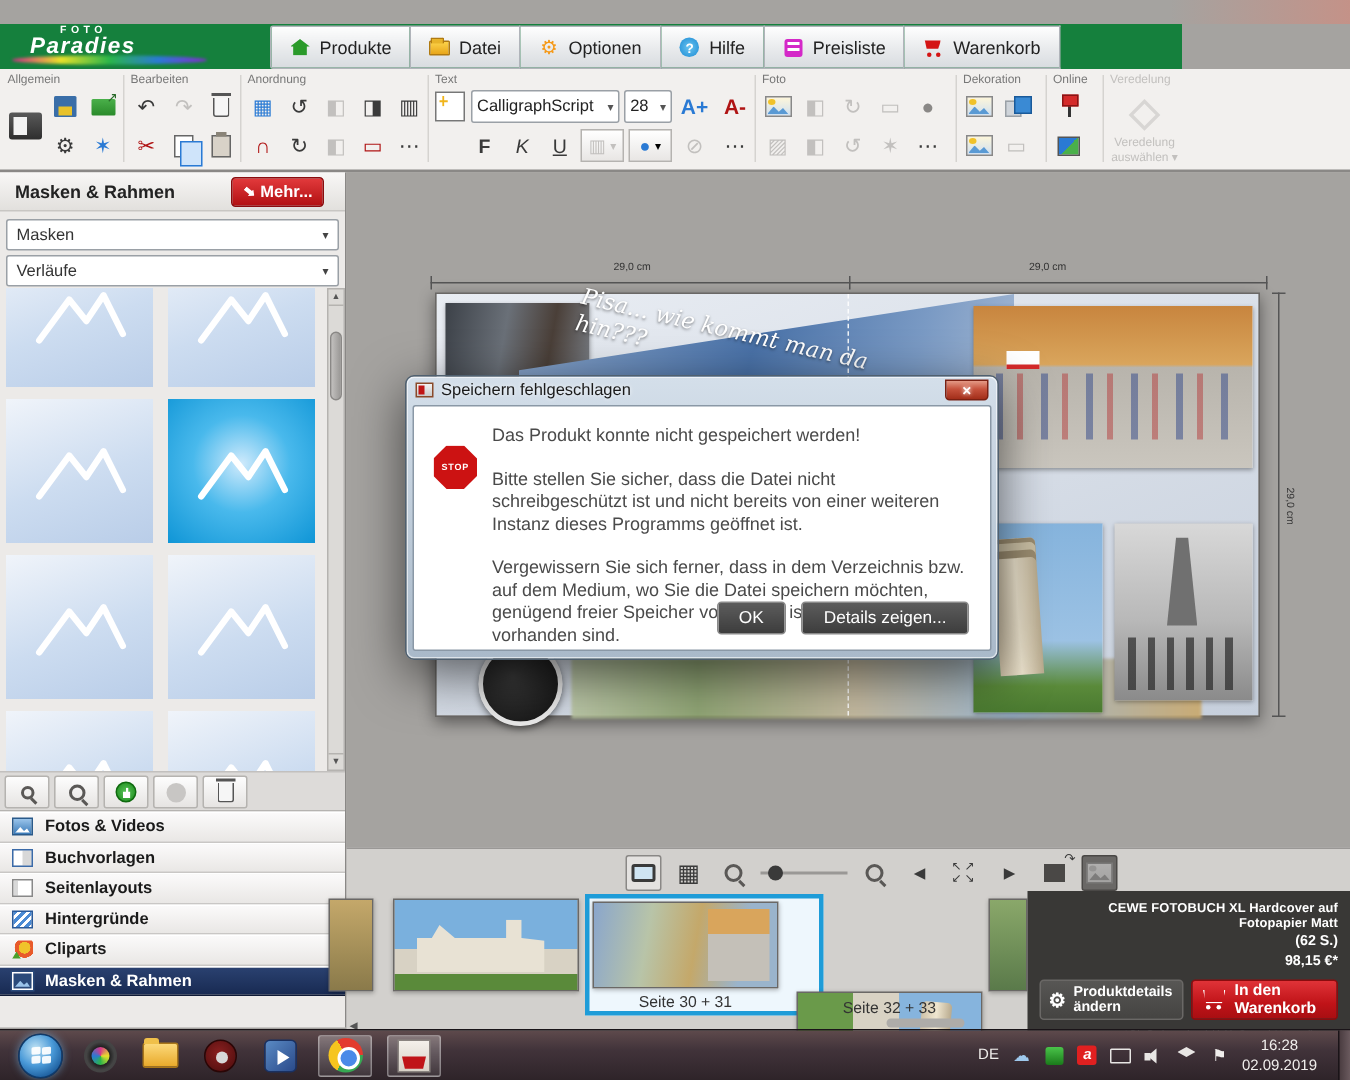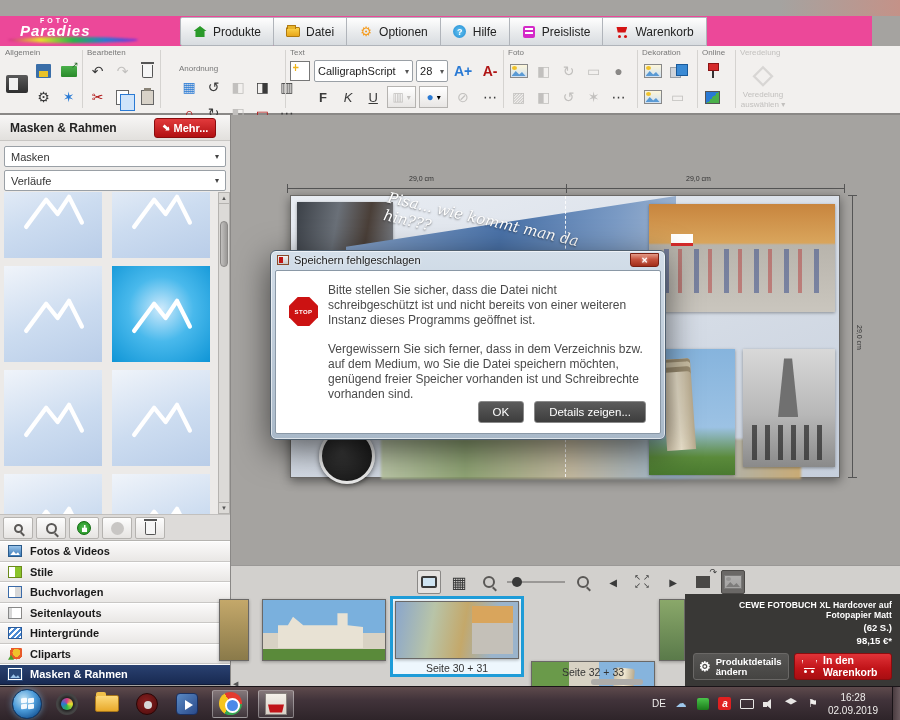--- a/index.html
+++ b/index.html
@@ -10,21 +10,21 @@
   .titlebar{position:absolute;left:0;top:0;width:900px;height:16px;
     background:linear-gradient(90deg,#3f2d2c 0%,#343243 40%,#1f2c4c 75%,#8a5f5a 100%);
     display:flex;align-items:center;color:#e9e5df;font-size:10px;}
   .titlebar .appico{width:11px;height:9px;margin:0 4px 0 3px;background:linear-gradient(#e8e8e8,#b8b8b8);border:1px solid #7a2020;position:relative;}
   .titlebar .appico::after{content:"";position:absolute;left:1px;top:1px;width:4px;height:5px;background:#c01414;}
   .winbtns{margin-left:auto;display:flex;gap:1px;margin-right:2px;}
   .winbtn{width:25px;height:12px;background:linear-gradient(#fdfdfd,#cfd4da 50%,#b8bec6);border:1px solid #5a6878;border-radius:2px;
     font-size:7px;color:#333;display:flex;align-items:center;justify-content:center;line-height:1;}
 
   
-  .menubar{position:absolute;left:0;top:16px;width:872px;height:30px;background:#ec4899;}
+  .menubar{position:absolute;left:0;top:16px;width:788px;height:30px;background:#15803d;}
   .logo{position:absolute;left:6px;top:1px;width:150px;height:28px;color:#fff;}
   .logo .l1{font-size:7px;letter-spacing:3px;margin-left:34px;font-weight:bold;}
   .logo .l2{font-size:15px;font-weight:bold;font-style:italic;margin-left:14px;margin-top:-2px;letter-spacing:1px;}
   .logo .swoosh{position:absolute;left:2px;top:20px;width:130px;height:6px;border-radius:50%;
     background:linear-gradient(90deg,#d42a8a,#e8e12a,#2ab54a,#2a7ad4,#8a2ad4);filter:blur(1px);}
   .mainmenu{position:absolute;left:180px;top:1px;height:29px;display:flex;}
   .mbtn{height:29px;padding:0 12px;display:flex;align-items:center;gap:6px;font-size:12px;color:#222;
     background:linear-gradient(#fefefe,#e8eaec 55%,#d8dce0);border:1px solid #b0b4ba;border-left:none;}
   .mbtn:first-child{border-left:1px solid #b0b4ba;border-radius:2px 0 0 2px;}
   .mico{width:14px;height:13px;display:inline-flex;align-items:center;justify-content:center;font-size:11px;}
@@ -187,21 +187,21 @@
   .i-monitor{width:16px;height:12px;border:2px solid #3a3a3a;border-radius:2px;background:#cfe4f2;}
   .slider{width:58px;height:24px;position:relative;}
   .slider .track{position:absolute;left:0;right:0;top:11px;height:2px;background:#9a9896;}
   .slider .knob{position:absolute;left:5px;top:7px;width:10px;height:10px;border-radius:50%;background:#3a3a3a;}
   .expand4{font-size:8px;width:18px;line-height:8px;word-break:break-all;text-align:center;letter-spacing:2px;}
   .i-bookr{width:14px;height:12px;background:#4a4846;position:relative;}
   .i-bookr::after{content:"↷";position:absolute;right:-7px;top:-9px;font-size:9px;color:#3a3a3a;}
   .thumbrow{position:absolute;left:0;top:30px;width:455px;height:82px;}
   .pthumb{position:absolute;top:3px;border:1px solid #6a6866;background:#fff;box-shadow:0 1px 3px rgba(0,0,0,.3);}
   .plabel{position:absolute;font-size:10.5px;color:#333;text-align:center;}
-  .selbox{position:absolute;left:159px;top:0;width:134px;height:81px;border:3px solid #1e9cd8;background:#eef7fd;}
+  .selbox{position:absolute;left:159px;top:0;width:159px;height:81px;border:3px solid #1e9cd8;background:#eef7fd;}
   .pimg-cath{background:linear-gradient(#7ab0dd 0 55%,#d8d2c4 55% 82%,#5a8a3a 82%);position:relative;}
   .pimg-cath::after{content:"";position:absolute;left:12%;top:22%;width:70%;height:58%;background:#e8e2d4;clip-path:polygon(0 100%,0 35%,12% 35%,18% 10%,30% 35%,70% 35%,70% 0,82% 0,82% 35%,100% 40%,100% 100%);}
   .pimg-3031{background:linear-gradient(100deg,#8aa6cc 0%,#b8c4a8 30%,#c4a86a 55%,#9ab4cc 80%);position:relative;}
   .pimg-3031::after{content:"";position:absolute;right:4%;top:8%;width:34%;height:84%;background:linear-gradient(#d9a55c 0 35%,#c4c0b8 35%);}
   .pimg-3233{background:linear-gradient(90deg,#6a9a4a 0 30%,#d8d2c4 30% 55%,#86b4dd 55%);position:relative;}
   .pimg-3233::after{content:"";position:absolute;right:18%;top:10%;width:16%;height:75%;background:linear-gradient(90deg,#cfc2a8,#efe6d0 50%,#b8aa8e);border-radius:3px 3px 0 0;transform:rotate(5deg);}
   .hscroll{position:absolute;left:360px;top:113px;width:52px;height:6px;background:#aeaca9;border-radius:3px;}
   .harr{position:absolute;left:2px;top:114px;font-size:7px;color:#555;}
 
   
@@ -353,21 +353,21 @@
         <div class="rb">
             <span class="i-copy"></span>
           </div>
         <div class="rb">
             <span class="i-paste"></span>
           </div>
       </div>
     </div>
     <div class="rsep" style="left:160px;"></div>
 
-    <div class="rgroup" style="left:177px;width:122px;margin-top:16px;">
+    <div class="rgroup" style="left:163px;width:122px;">
       <div class="glabel">Anordnung</div>
       <div style="display:flex;">
         <div class="rb">
             <span class="blue">▦</span>
           </div>
         <div class="rb">
             <span>↺</span>
           </div>
         <div class="rb">
             <span class="dis">◧</span>
@@ -612,24 +612,20 @@
           <span class="i-trash"></span>
         </div>
     </div>
 
     <div class="cats">
       <div class="catrow">
         <span class="cico ci-photo"></span>
         <span>Fotos &amp; Videos</span>
       </div>
       <div class="catrow">
-        <span class="cico ci-stile"></span>
-        <span>Stile</span>
-      </div>
-      <div class="catrow">
         <span class="cico ci-buch"></span>
         <span>Buchvorlagen</span>
       </div>
       <div class="catrow">
         <span class="cico ci-layout"></span>
         <span>Seitenlayouts</span>
       </div>
       <div class="catrow">
         <span class="cico ci-hint"></span>
         <span>Hintergründe</span>
@@ -678,20 +674,21 @@
 
     <div class="dialog">
       <div class="dtitle">
         <span class="dtico"></span>
         <span>Speichern fehlgeschlagen</span>
         <span class="dclose">✕</span>
       </div>
       <div class="dbody">
         <div class="stopico">STOP</div>
         <div class="dtext">
+          <p>Das Produkt konnte nicht gespeichert werden!</p>
           <p>Bitte stellen Sie sicher, dass die Datei nicht schreibgeschützt ist und nicht bereits von einer weiteren Instanz dieses Programms geöffnet ist.</p>
           <p>Vergewissern Sie sich ferner, dass in dem Verzeichnis bzw. auf dem Medium, wo Sie die Datei speichern möchten, genügend freier Speicher vorhanden ist und Schreibrechte vorhanden sind.</p>
         </div>
         <div class="dbtns">
           <div class="dbtn">OK</div>
           <div class="dbtn">Details zeigen...</div>
         </div>
       </div>
     </div>
   </div>

